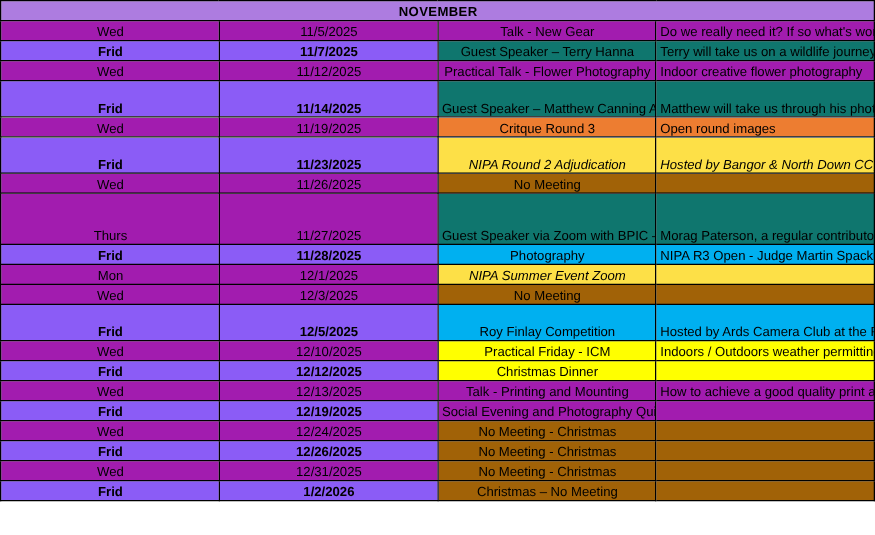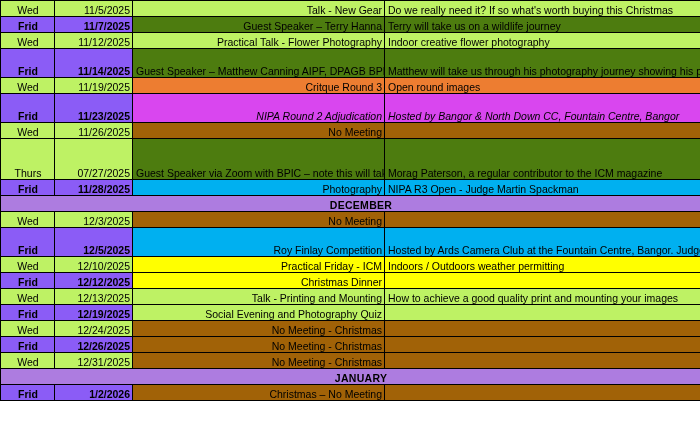--- a/index.html
+++ b/index.html
@@ -22,22 +22,22 @@
     border: 1px solid #000000;
     font-size: 10.5px;
     line-height: 12.5px;
     padding: 0 2px 0 3px;
     color: #000000;
     vertical-align: bottom;
     overflow: hidden;
     white-space: nowrap;
   }
   td.c-day    { width: 48px;  text-align: center; }
-  td.c-date   { width: 72px;  text-align: right; }
-  td.c-event  { width: 246px; text-align: right; }
+  td.c-date   { width: 72px;  text-align: center; }
+  td.c-event  { width: 246px; text-align: center; }
   td.c-detail { width: 330px; text-align: left; }
 
   td.c-event, td.c-detail { vertical-align: top; padding-top: 1px; }
   tr.two-line td.c-day, tr.two-line td.c-date { vertical-align: bottom; padding-bottom: 2px; }
   tr.mid td.c-day, tr.mid td.c-date { vertical-align: middle; padding-bottom: 0; }
   tr.tall td.c-day, tr.tall td.c-date { vertical-align: bottom; padding-bottom: 2px; }
 
   td.month-header {
     background: #ad7ce0;
     text-align: center;
@@ -45,41 +45,44 @@
     font-size: 11px;
     letter-spacing: 0.3px;
     border: 1px solid #000000;
     vertical-align: middle;
     height: 15px;
     padding: 0;
   }
   tr.month-row td { border-top: 2px solid #000000; border-bottom: 2px solid #000000; }
 
   
-  .bg-white  { background: #bef264; }
+  .bg-white  { background: #a21caf; }
   .bg-blue   { background: #8b5cf6; font-weight: bold; }
-  .bg-peach  { background: #4d7c0f; }
+  .bg-peach  { background: #0f766e; }
   .bg-orange { background: #ed7d31; }
-  .bg-green  { background: #d946ef; }
+  .bg-green  { background: #fde047; }
   .bg-grey   { background: #a16207; }
   .bg-cyan   { background: #00b0f0; }
   .bg-yellow { background: #ffff00; }
 
   .italic { font-style: italic; }
 
   .wrap { white-space: normal; }
   tr.h1 td { height: 15px; }
   tr.h2 td { height: 28px; }
   tr.h3 td { height: 40px; }
 </style>
 </head>
 <body>
 
 <table id="schedule-table">
   <tbody>
+      <tr class="month-row">
+        <td class="month-header" colspan="4">NOVEMBER</td>
+      </tr>
       <tr class="h1">
         <td class="c-day bg-white">Wed</td>
         <td class="c-date bg-white">11/5/2025</td>
         <td class="c-event bg-white">Talk - New Gear</td>
         <td class="c-detail bg-white">Do we really need it? If so what's worth buying this Christmas</td>
       </tr>
       <tr class="h1">
         <td class="c-day bg-blue">Frid</td>
         <td class="c-date bg-blue">11/7/2025</td>
         <td class="c-event bg-peach">Guest Speaker – Terry Hanna</td>
@@ -110,32 +113,35 @@
         <td class="c-detail bg-green italic wrap">Hosted by Bangor &amp; North Down CC, Fountain Centre, Bangor</td>
       </tr>
       <tr class="h1">
         <td class="c-day bg-white">Wed</td>
         <td class="c-date bg-white">11/26/2025</td>
         <td class="c-event bg-grey">No Meeting</td>
         <td class="c-detail bg-grey"></td>
       </tr>
       <tr class="h3 tall">
         <td class="c-day bg-white">Thurs</td>
-        <td class="c-date bg-white">07/27/2025</td>
+        <td class="c-date bg-white">11/27/2025</td>
         <td class="c-event bg-peach wrap">Guest Speaker via Zoom with BPIC – note this will take place on Thursday 27 instead of Friday</td>
         <td class="c-detail bg-peach wrap">Morag Paterson, a regular contributor to the ICM magazine</td>
       </tr>
       <tr class="h1">
         <td class="c-day bg-blue">Frid</td>
         <td class="c-date bg-blue">11/28/2025</td>
         <td class="c-event bg-cyan">Photography</td>
         <td class="c-detail bg-cyan">NIPA R3 Open - Judge Martin Spackman</td>
       </tr>
-      <tr class="month-row">
-        <td class="month-header" colspan="4">DECEMBER</td>
+      <tr class="h1">
+        <td class="c-day bg-white">Mon</td>
+        <td class="c-date bg-white">12/1/2025</td>
+        <td class="c-event bg-green italic">NIPA Summer Event Zoom</td>
+        <td class="c-detail bg-green italic"></td>
       </tr>
       <tr class="h1">
         <td class="c-day bg-white">Wed</td>
         <td class="c-date bg-white">12/3/2025</td>
         <td class="c-event bg-grey">No Meeting</td>
         <td class="c-detail bg-grey"></td>
       </tr>
       <tr class="h2 mid">
         <td class="c-day bg-blue">Frid</td>
         <td class="c-date bg-blue">12/5/2025</td>
@@ -177,23 +183,20 @@
         <td class="c-date bg-blue">12/26/2025</td>
         <td class="c-event bg-grey">No Meeting - Christmas</td>
         <td class="c-detail bg-grey"></td>
       </tr>
       <tr class="h1">
         <td class="c-day bg-white">Wed</td>
         <td class="c-date bg-white">12/31/2025</td>
         <td class="c-event bg-grey">No Meeting - Christmas</td>
         <td class="c-detail bg-grey"></td>
       </tr>
-      <tr class="month-row">
-        <td class="month-header" colspan="4">JANUARY</td>
-      </tr>
       <tr class="h1">
         <td class="c-day bg-blue">Frid</td>
         <td class="c-date bg-blue">1/2/2026</td>
         <td class="c-event bg-grey">Christmas – No Meeting</td>
         <td class="c-detail bg-grey"></td>
       </tr>
     </tbody>
 </table>
 
 </body></html>

